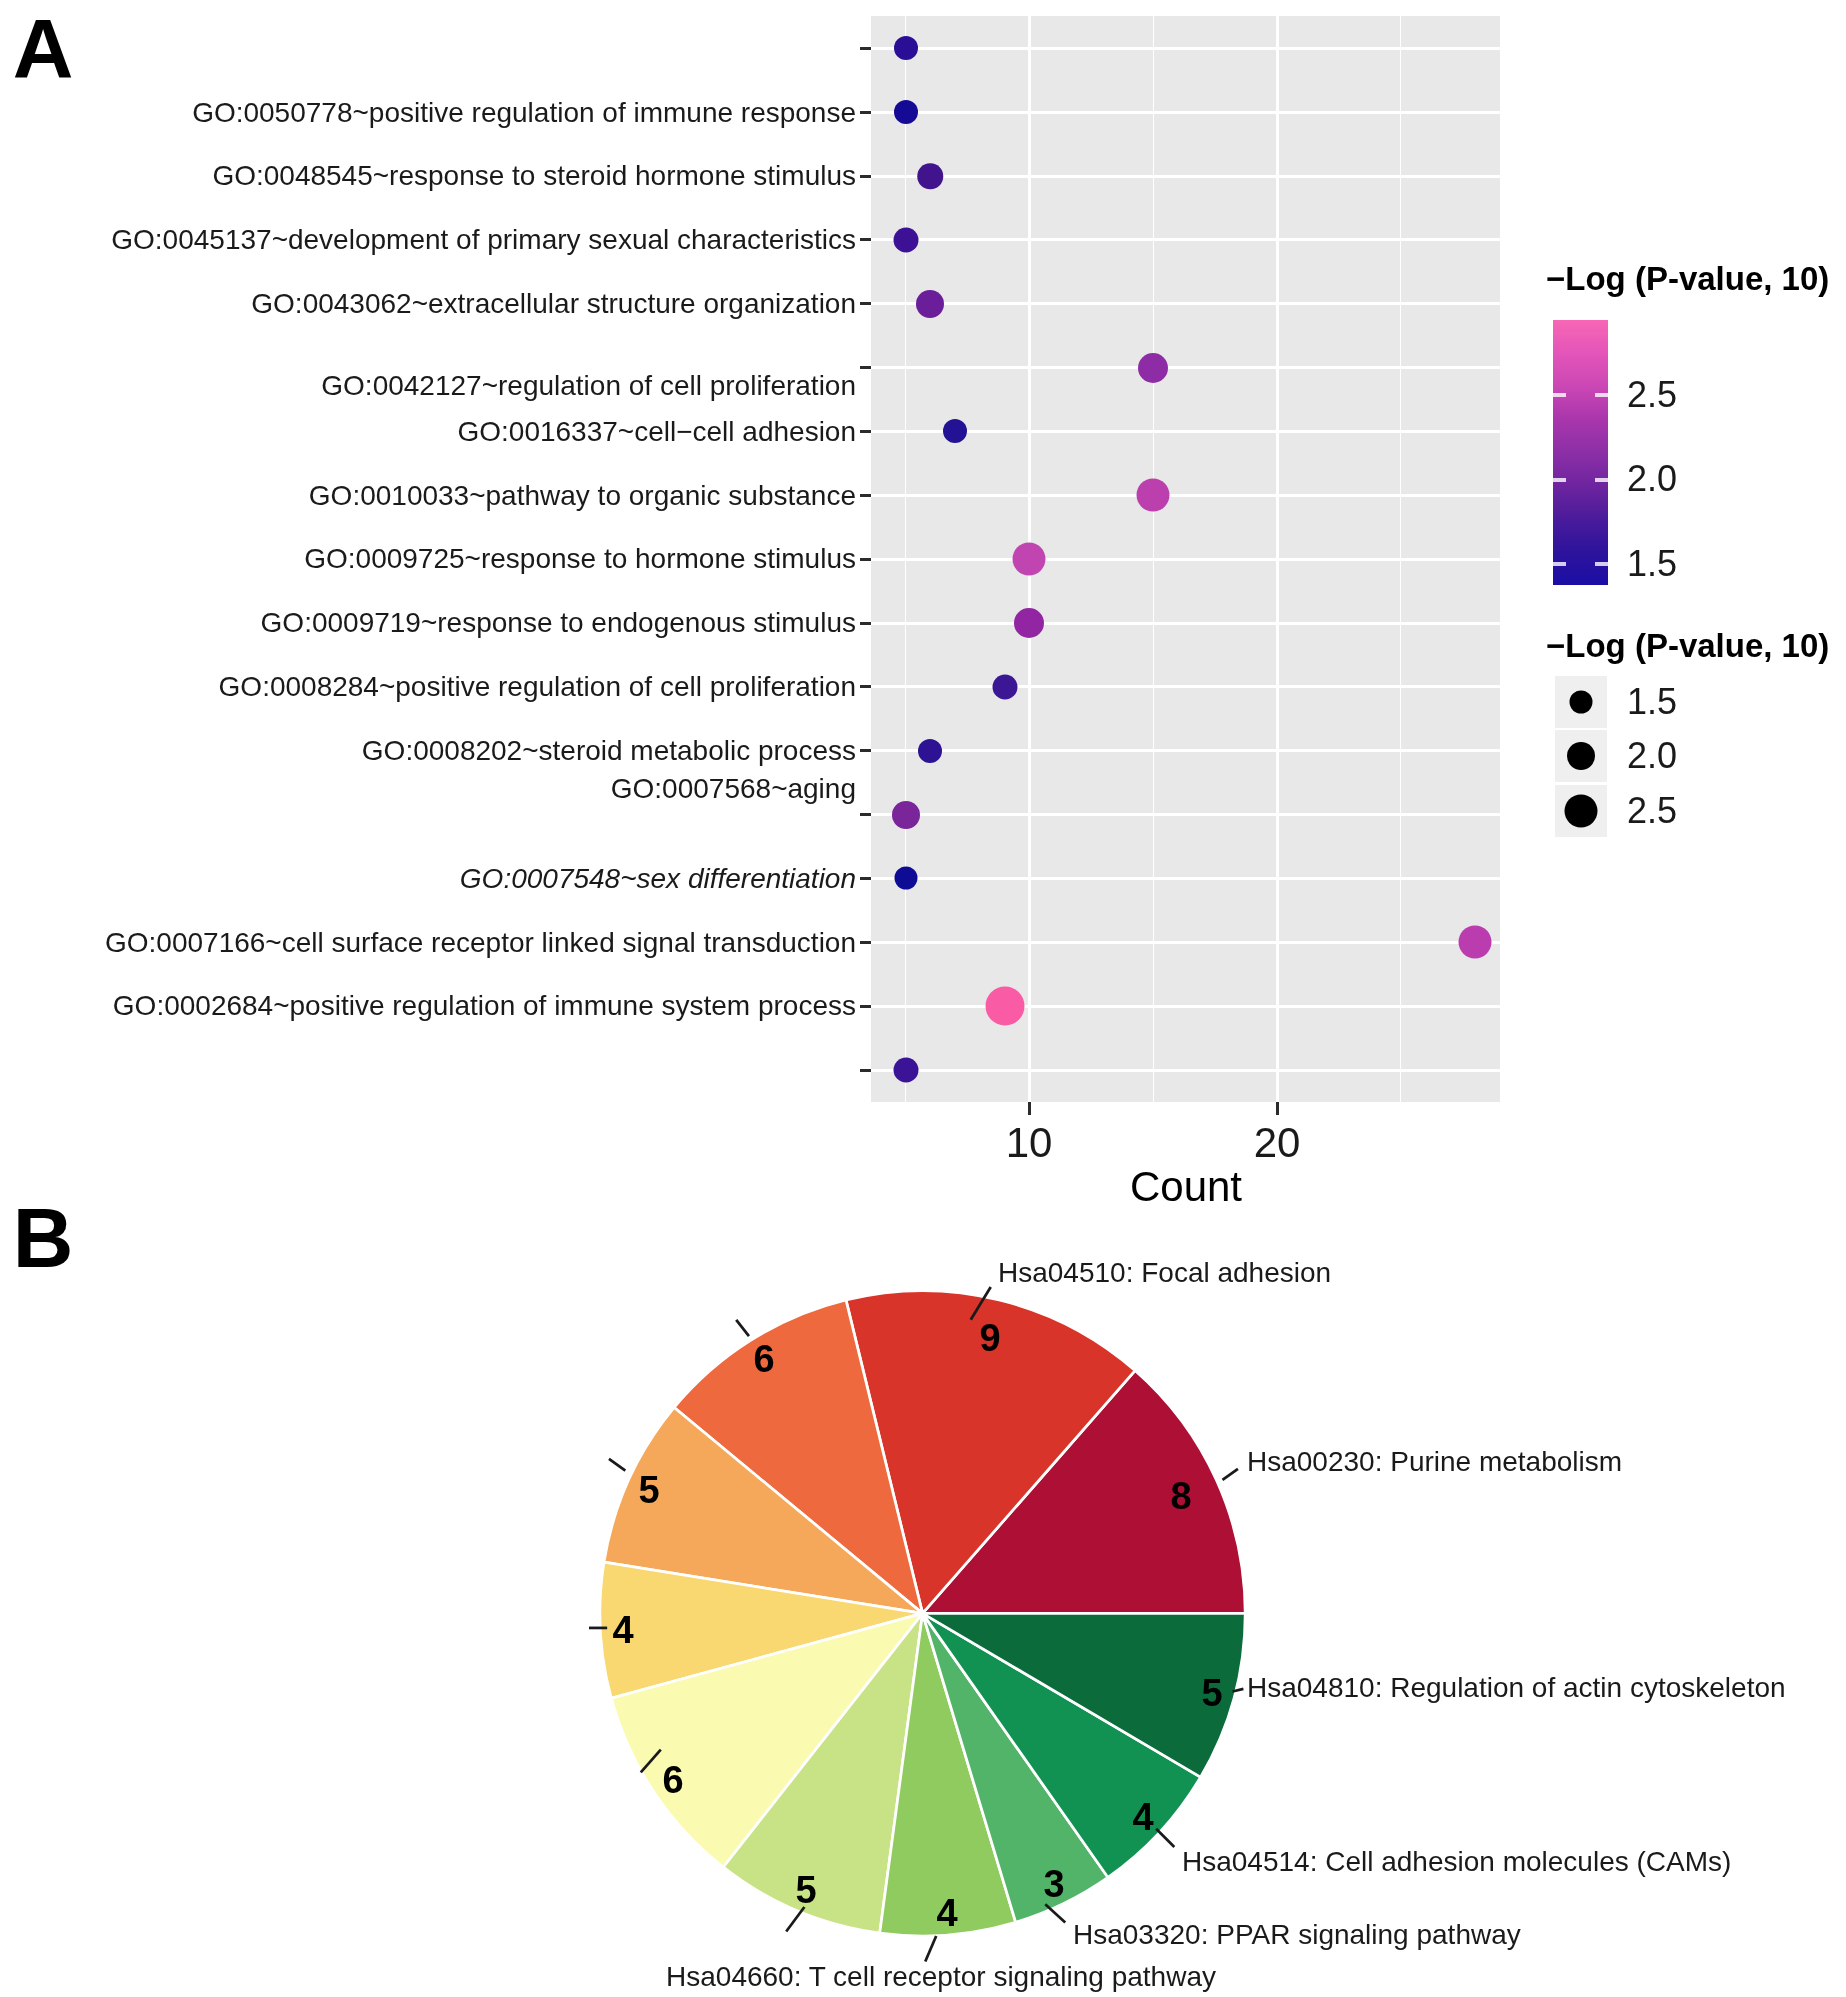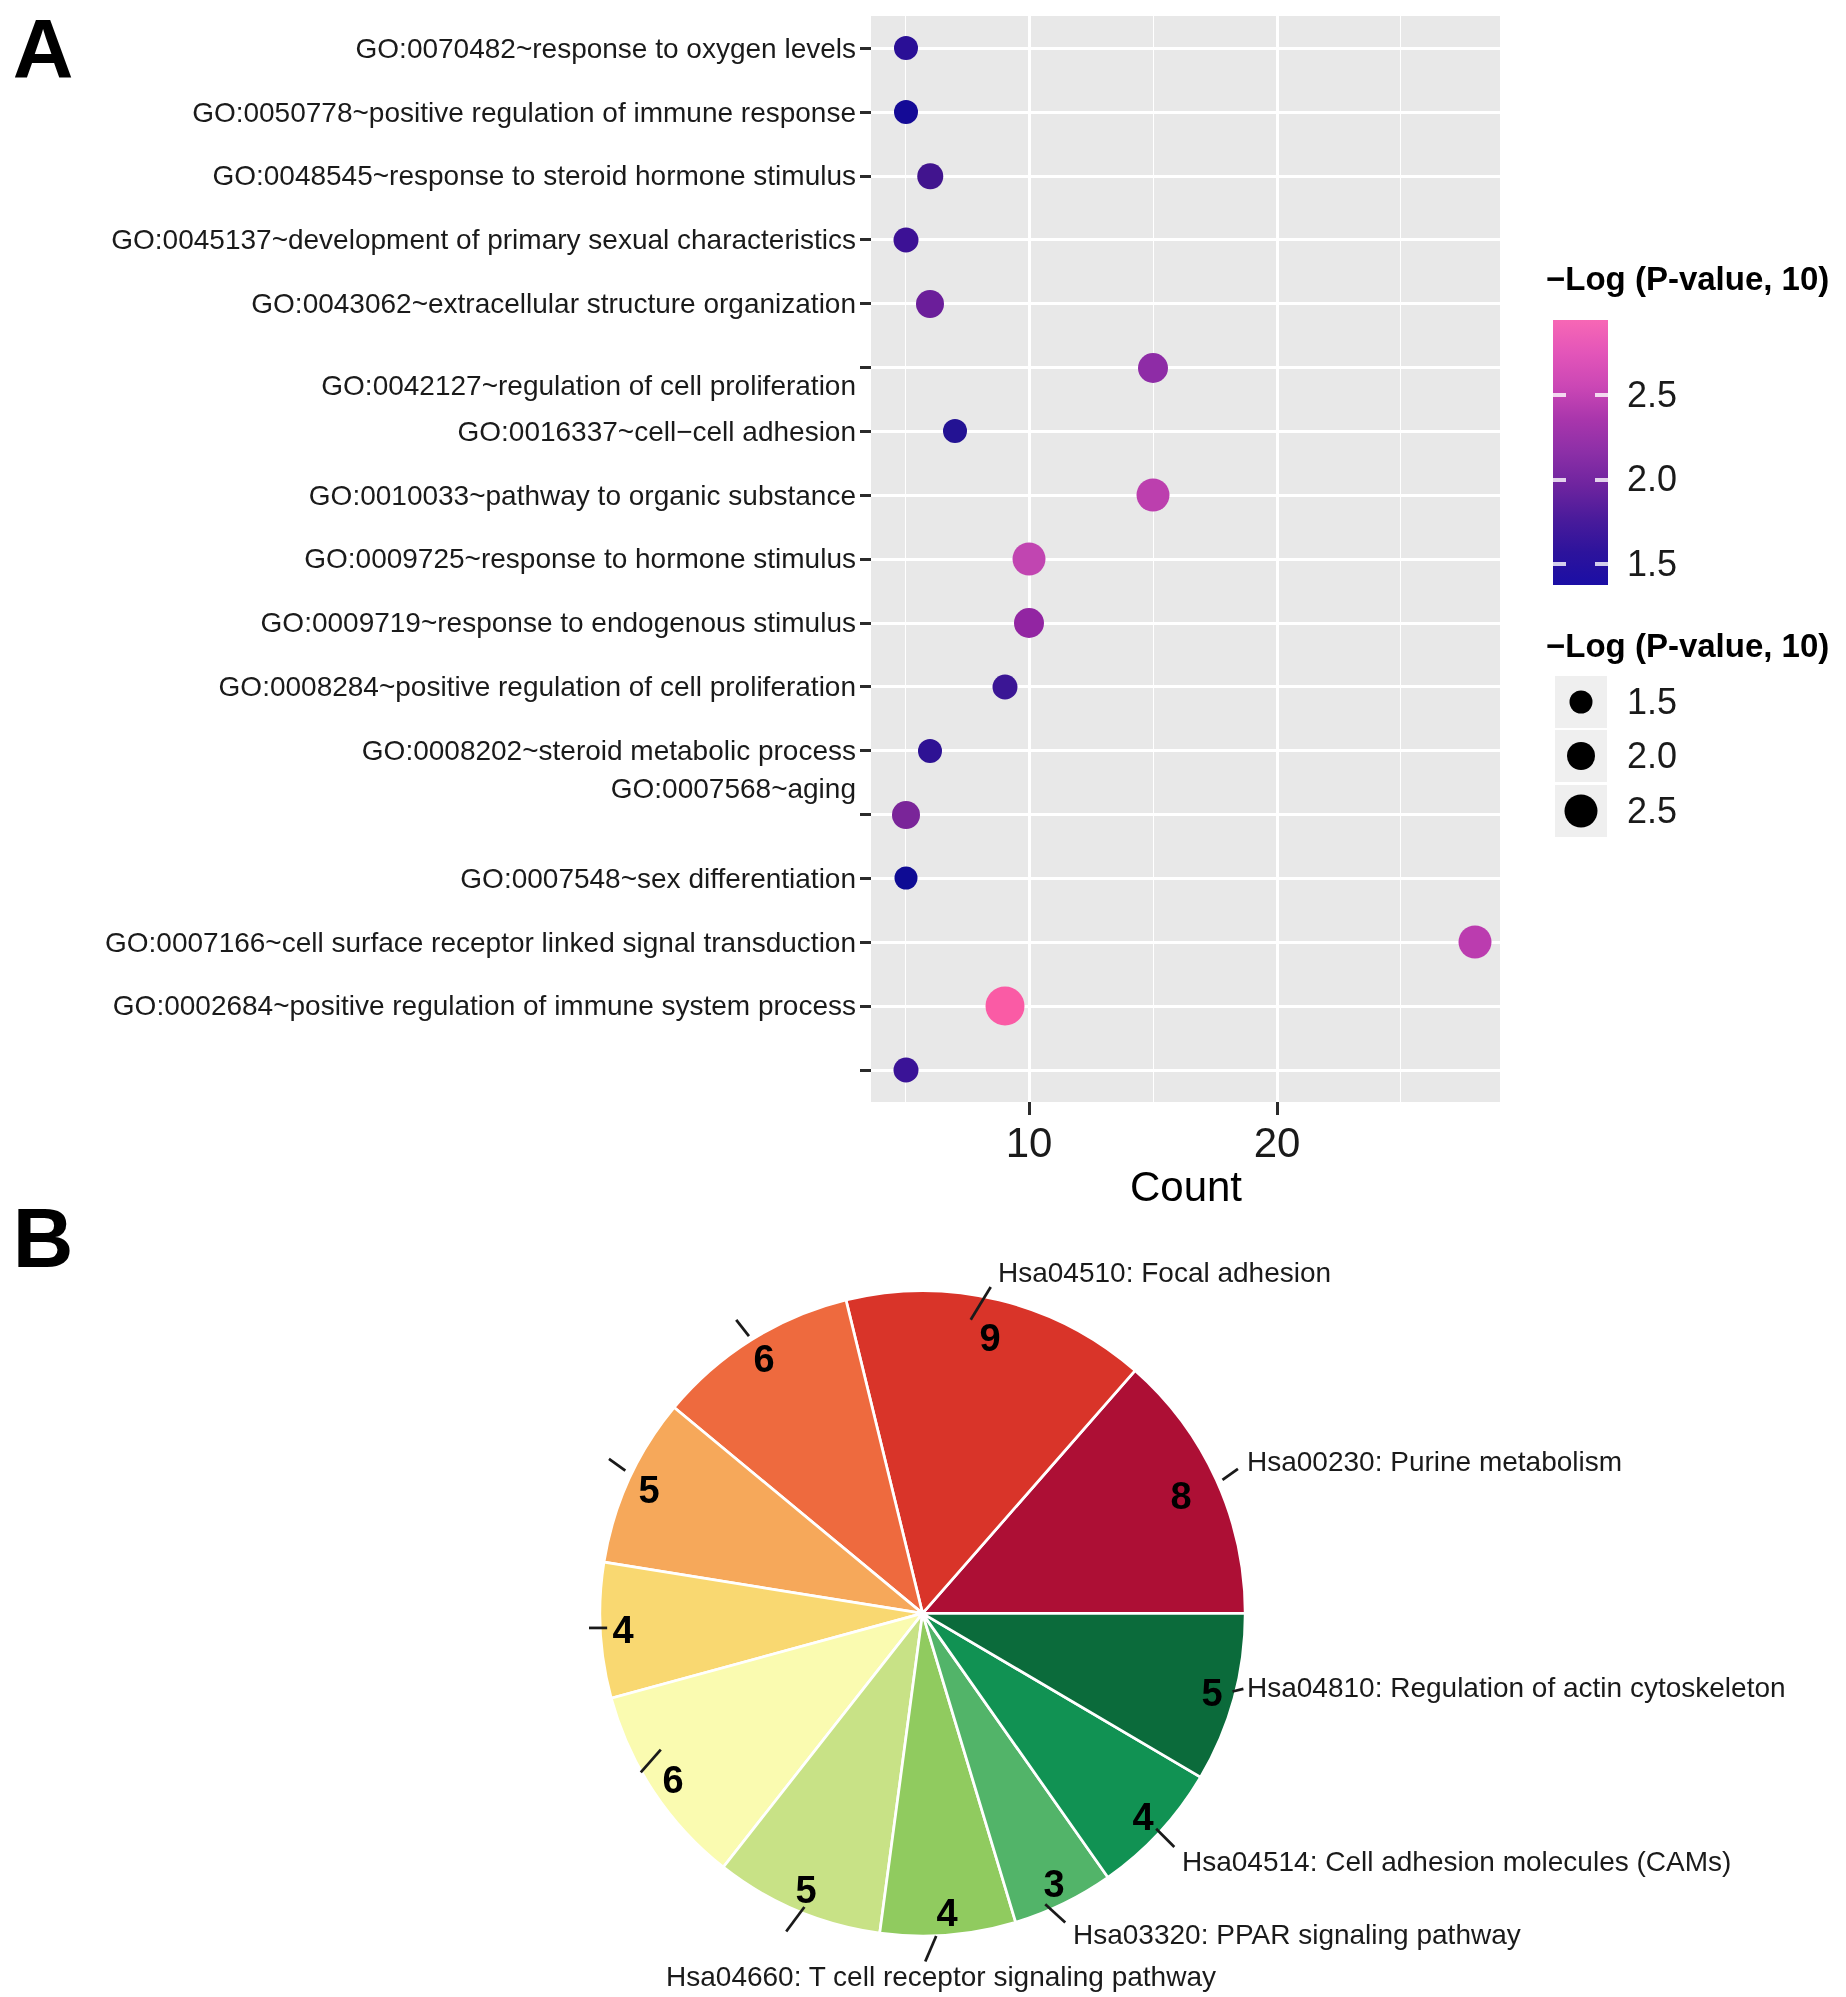--- a/index.html
+++ b/index.html
@@ -39,21 +39,20 @@
       <div class="gridline-v" style="left: 905px; top: 16.4px; width: 1.4px; height: 1086px;"></div>
       <div class="gridline-v" style="left: 1153px; top: 16.4px; width: 1.4px; height: 1086px;"></div>
       <div class="gridline-v" style="left: 1400px; top: 16.4px; width: 1.4px; height: 1086px;"></div>
       <div class="gridline-v" style="left: 1028px; top: 16.4px; width: 2.7px; height: 1086px;"></div>
       <div class="xtick" style="left: 1028px; top: 1102px;"></div>
       <div class="xtick-label" style="left: 1029px; top: 1122px;">10</div>
       <div class="gridline-v" style="left: 1276px; top: 16.4px; width: 2.7px; height: 1086px;"></div>
       <div class="xtick" style="left: 1276px; top: 1102px;"></div>
       <div class="xtick-label" style="left: 1277px; top: 1122px;">20</div>
       <div class="gridline-h" style="left: 871px; top: 47px; width: 629px; height: 2.7px;"></div>
-      <div class="go-label" style="left: 0px; width: 856px; top: 35px;">GO:0070482~response to oxygen levels</div>
       <div class="ytick" style="left: 860px; top: 47px;"></div>
       <div class="dot" style="left: 906px; top: 48px; width: 24px; height: 24px; background: rgb(42, 15, 150);"></div>
       <div class="gridline-h" style="left: 871px; top: 111px; width: 629px; height: 2.7px;"></div>
       <div class="go-label" style="left: 0px; width: 856px; top: 99px;">GO:0050778~positive regulation of immune response</div>
       <div class="ytick" style="left: 860px; top: 111px;"></div>
       <div class="dot" style="left: 906px; top: 112px; width: 24px; height: 24px; background: rgb(20, 10, 150);"></div>
       <div class="gridline-h" style="left: 871px; top: 175px; width: 629px; height: 2.7px;"></div>
       <div class="go-label" style="left: 0px; width: 856px; top: 162px;">GO:0048545~response to steroid hormone stimulus</div>
       <div class="ytick" style="left: 860px; top: 175px;"></div>
       <div class="dot" style="left: 930px; top: 176px; width: 25.5px; height: 25.5px; background: rgb(65, 20, 142);"></div>
@@ -91,21 +90,21 @@
       <div class="dot" style="left: 1005px; top: 687px; width: 25px; height: 25px; background: rgb(59, 22, 149);"></div>
       <div class="gridline-h" style="left: 871px; top: 749px; width: 629px; height: 2.7px;"></div>
       <div class="go-label" style="left: 0px; width: 856px; top: 737px;">GO:0008202~steroid metabolic process</div>
       <div class="ytick" style="left: 860px; top: 749px;"></div>
       <div class="dot" style="left: 930px; top: 751px; width: 24px; height: 24px; background: rgb(46, 18, 148);"></div>
       <div class="gridline-h" style="left: 871px; top: 813px; width: 629px; height: 2.7px;"></div>
       <div class="go-label" style="left: 0px; width: 856px; top: 775px;">GO:0007568~aging</div>
       <div class="ytick" style="left: 860px; top: 813px;"></div>
       <div class="dot" style="left: 906px; top: 815px; width: 28px; height: 28px; background: rgb(122, 37, 153);"></div>
       <div class="gridline-h" style="left: 871px; top: 877px; width: 629px; height: 2.7px;"></div>
-      <div class="go-label" style="left: 0px; width: 856px; top: 865px;">GO:0007548~sex differentiation</div>
+      <div class="go-label" style="left: 0px; width: 856px; top: 865px; font-style: italic;">GO:0007548~sex differentiation</div>
       <div class="ytick" style="left: 860px; top: 877px;"></div>
       <div class="dot" style="left: 906px; top: 878px; width: 23px; height: 23px; background: rgb(14, 11, 148);"></div>
       <div class="gridline-h" style="left: 871px; top: 941px; width: 629px; height: 2.7px;"></div>
       <div class="go-label" style="left: 0px; width: 856px; top: 929px;">GO:0007166~cell surface receptor linked signal transduction</div>
       <div class="ytick" style="left: 860px; top: 941px;"></div>
       <div class="dot" style="left: 1475px; top: 942px; width: 33px; height: 33px; background: rgb(187, 60, 175);"></div>
       <div class="gridline-h" style="left: 871px; top: 1005px; width: 629px; height: 2.7px;"></div>
       <div class="go-label" style="left: 0px; width: 856px; top: 992px;">GO:0002684~positive regulation of immune system process</div>
       <div class="ytick" style="left: 860px; top: 1005px;"></div>
       <div class="dot" style="left: 1005px; top: 1006px; width: 39px; height: 39px; background: rgb(250, 91, 165);"></div>

